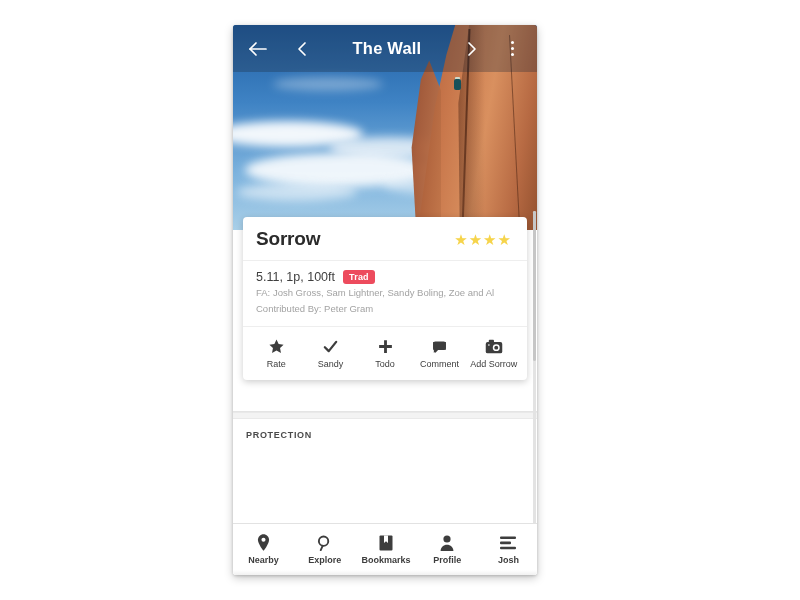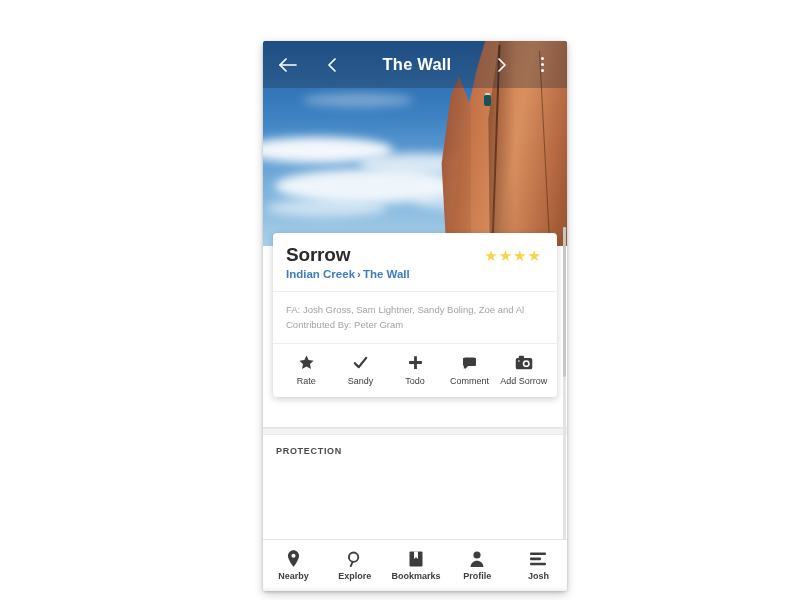--- a/index.html
+++ b/index.html
@@ -7,27 +7,26 @@
     width: 800px; height: 600px;
     background: #ffffff;
     font-family: "Liberation Sans", sans-serif;
     overflow: hidden;
   }
   #stage { position: relative; width: 800px; height: 600px; }
 
   
   .phone {
     position: absolute;
-    left: 263px; top: 25px;
+    left: 233px; top: 25px;
     width: 304px; height: 550px;
     background: #ffffff;
     border-radius: 3px;
     overflow: hidden;
     box-shadow: 0 3px 10px rgba(0,0,0,.22), 0 1px 3px rgba(0,0,0,.18);
-    margin-top: 16px;
   }
 
   
   .hero {
     position: absolute; left: 0; top: 0;
     width: 304px; height: 205px;
     overflow: hidden;
     background: #2f6bab;
   }
   .sky {
@@ -304,26 +303,27 @@
       <div class="card-top">
         <div class="title-row">
           <div class="route-title">Sorrow</div>
           <div class="stars">
             <span class="star">★</span>
             <span class="star">★</span>
             <span class="star">★</span>
             <span class="star">★</span>
           </div>
         </div>
-        <div class="breadcrumb">
-          <span>Indian Creek</span><span class="sep">›</span><span>The Wall</span>
-        </div>
       </div>
 
       <div class="meta-block">
+        <div class="grade-row">
+          <span class="grade">5.11, 1p, 100ft</span>
+          <span class="badge">Trad</span>
+        </div>
         <div class="fa-line">FA: Josh Gross, Sam Lightner, Sandy Boling, Zoe and Al</div>
         <div class="contrib-line">Contributed By: Peter Gram</div>
       </div>
 
       <div class="actions">
         <div class="action">
           <span class="action-ico">
             <svg width="17" height="17" viewBox="0 0 24 24" fill="#3d3d3d">
                 <path d="M12 2l3 6.5 7 .9-5 4.8 1.3 7L12 17.8 5.7 21.2 7 14.2 2 9.4l7-.9z"></path>
               </svg>

